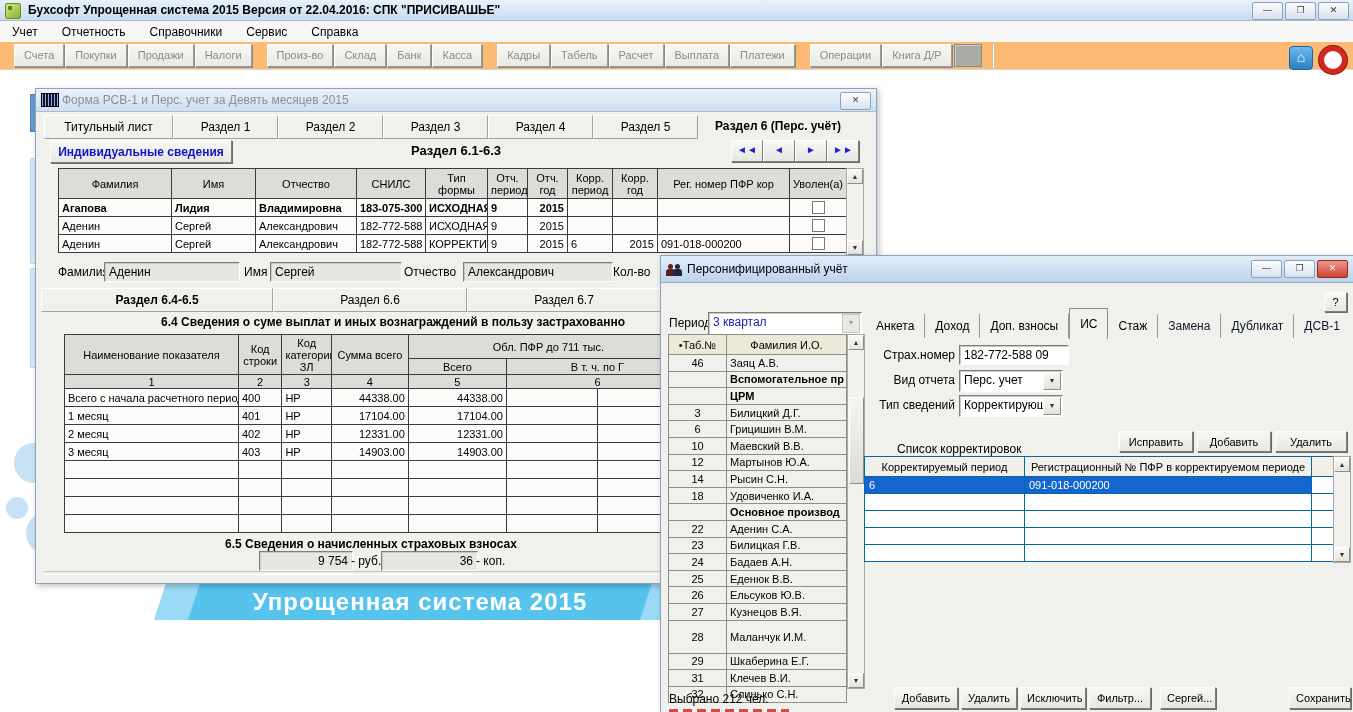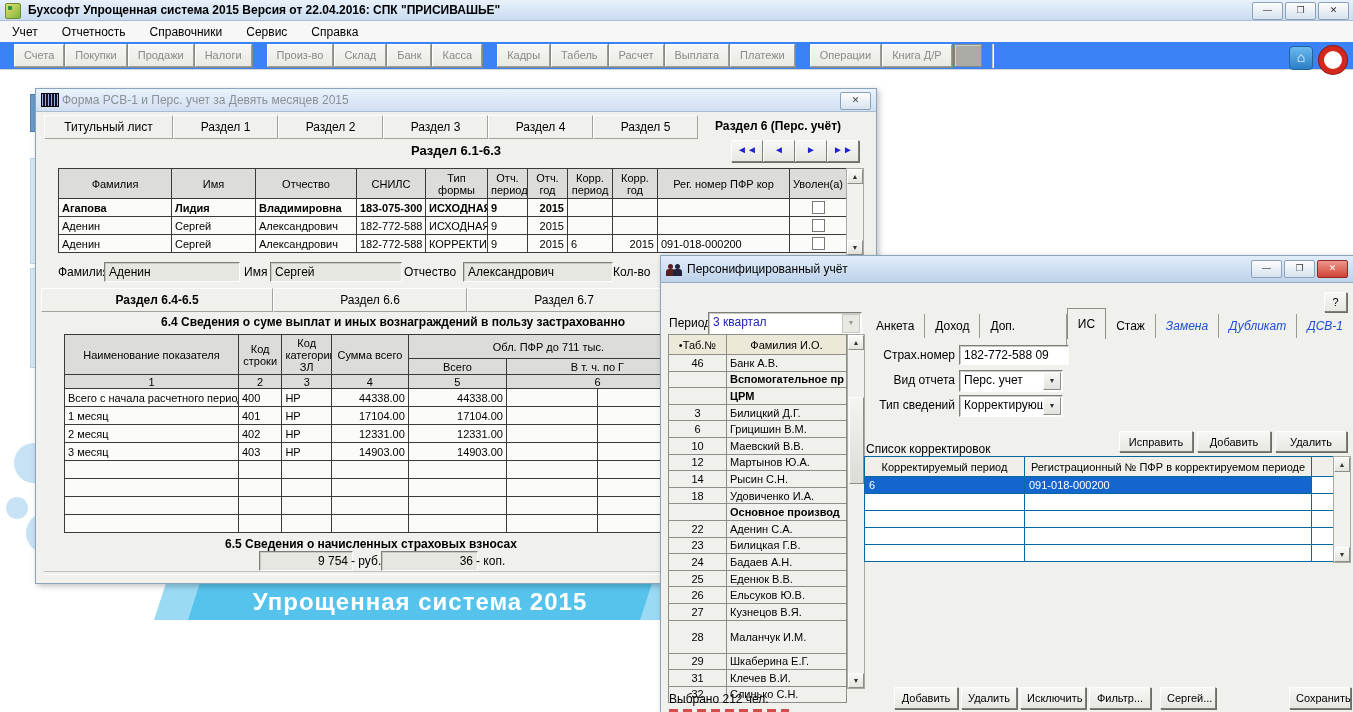--- a/index.html
+++ b/index.html
@@ -12,21 +12,21 @@
   .app-icon{left:5px;top:3px;width:14px;height:14px;border-radius:2px;
     background:linear-gradient(135deg,#e8e06a,#7db63f);border:1px solid #6a8c2e;}
   .app-icon i{position:absolute;left:2px;top:2px;width:4px;height:4px;background:#2e8c3a;border-radius:1px;}
   .app-title{left:28px;top:3px;font-weight:bold;font-size:12px;}
   .winbtns{top:2px;display:flex;gap:2px;}
   .winbtn{width:29px;height:16px;background:linear-gradient(#fdfdfd,#d7e2ee);
     border:1px solid #8ba1b8;border-radius:2px;text-align:center;line-height:14px;
     font-size:9px;color:#333;}
   .menubar{left:0;top:21px;width:1353px;height:21px;background:#f7f7f7;display:flex;align-items:center;}
   .menu-item{padding:0 12px;font-size:12px;}
-  .toolbar{left:0;top:42px;width:1353px;height:27px;background:#3b82f6;
+  .toolbar{left:0;top:42px;width:1353px;height:27px;background:#fdba74;
     border-bottom:1px solid #d7d7d2;display:flex;align-items:center;}
   .tb-group{display:flex;margin-left:14px;}
   .tb-btn{height:21px;line-height:21px;padding:0 9px;background:linear-gradient(#f6f6f3,#e9e9e4);
     border:1px solid #9d9d98;border-top-color:#fff;border-left-color:#fff;
     box-shadow:1px 1px 0 #8a8a85;color:#8a8a8a;font-size:11px;margin-right:1px;}
   .tb-blank{width:26px;height:21px;background:#ababa6;border:1px solid #8a8a85;
     box-shadow:inset 1px 1px 0 #cfcfca;margin-left:1px;}
   .tb-sep{width:1px;height:24px;background:#c5c5c0;border-right:1px solid #fff;margin-left:10px;}
   .tb-right{position:absolute;right:6px;top:46px;display:flex;gap:6px;}
   .home-ic{width:22px;height:22px;border-radius:4px;background:linear-gradient(#6cb9ec,#2a7fc6);
@@ -82,21 +82,21 @@
   .fld{height:18px;line-height:18px;font-size:12px;padding:0 4px;}
   
   .tbar2{height:26px;background:linear-gradient(#e2edfa,#bdd2ea);border-bottom:1px solid #96acc6;}
   .tbar2 .tb-title{top:6px;}
   .close-red{background:linear-gradient(#f0968d,#cf4335)!important;color:#fff!important;border-color:#8e2a20!important;}
   .pers-ic{left:5px;top:5px;width:16px;height:15px;}
   .pers-ic .p{position:absolute;bottom:0;}
   .pers-ic .p b{display:block;width:5px;height:5px;border-radius:50%;margin:0 auto;}
   .pers-ic .p i{display:block;width:9px;height:7px;border-radius:3px 3px 0 0;}
   .tab2{line-height:24px;padding:0 10px;font-size:12px;border-right:1px solid #9a9a95;}
-  .tab2.disabled{color:#1d4ed8;font-style:italic;}
+  .tab2.disabled{color:#0f172a;}
   .tab2.active{background:#f0f0ec;border:1px solid #8e8e89;border-bottom:none;height:30px;margin-top:-6px;
     line-height:30px;font-size:12px;position:relative;z-index:2;}
   .t2 td{border:1px solid #8e8e89;font-size:11px;padding:0 3px;overflow:hidden;white-space:nowrap;}
   .t2 .hdr td{background:#ece9d8;text-align:center;}
   .t2 td.n{text-align:center;}
   .t2 tr.grp td{font-weight:bold;}
   .t3 td{border:1px solid #0369a1;font-size:11px;padding:0 4px;overflow:hidden;white-space:nowrap;background:#fff;}
   .t3 .hdr td{background:#f0efe9;text-align:center;}
   .t3 tr.sel td{background:#1465cd;color:#fff;}
   .combo-arrow{position:absolute;right:1px;top:1px;bottom:1px;width:16px;text-align:center;
@@ -179,20 +179,21 @@
   <div class="abs" style="left:8px;top:26px;display:flex;">
     <div class="tab" style="width:127px;">Титульный лист</div>
     <div class="tab" style="width:103px;">Раздел 1</div>
     <div class="tab" style="width:103px;">Раздел 2</div>
     <div class="tab" style="width:103px;">Раздел 3</div>
     <div class="tab" style="width:103px;">Раздел 4</div>
     <div class="tab" style="width:103px;">Раздел 5</div>
     <div class="tab active" style="width:160px;border:none;background:transparent;">Раздел 6 (Перс. учёт)</div>
   </div>
 
+  <button class="abs btn blue-bold" style="left:14px;top:51px;width:182px;height:23px;font-size:12px;">Индивидуальные сведения</button>
   <div class="abs" style="left:330px;top:54px;width:180px;text-align:center;font-weight:bold;font-size:13px;">Раздел 6.1-6.3</div>
   <div class="abs" style="left:695px;top:51px;display:flex;">
     <div class="btn navbtn">◄◄</div>
     <div class="btn navbtn">◄</div>
     <div class="btn navbtn">►</div>
     <div class="btn navbtn">►►</div>
   </div>
 
   <table class="abs t1" style="left:22px;top:79px;width:788px;">
     <colgroup>
@@ -446,21 +447,21 @@
         <col style="width:58px">
         <col style="width:120px">
       </colgroup>
     <tbody>
         <tr class="hdr" style="height:20px;">
       <td>•Таб.№</td>
       <td>Фамилия И.О.</td>
     </tr>
     <tr style="height:16.6px;">
           <td class="n">46</td>
-          <td>Банк А.В.</td>
+          <td>Заяц А.В.</td>
         </tr>
     <tr style="height:16.6px;" class="grp">
           <td class="n"></td>
           <td>Вспомогательное пр</td>
         </tr>
     <tr style="height:16.6px;" class="grp">
           <td class="n"></td>
           <td>ЦРМ</td>
         </tr>
     <tr style="height:16.6px;">
@@ -548,21 +549,21 @@
   </div>
   <div class="abs lbl" style="left:208px;top:142px;width:86px;text-align:right;">Тип сведений</div>
   <div class="abs sunk" style="left:298px;top:139px;width:102px;height:20px;">
     <div class="fld">Корректирующа</div>
     <div class="combo-arrow">▼</div>
   </div>
 
   <button class="abs btn" style="left:458px;top:175px;width:74px;height:21px;">Исправить</button>
   <button class="abs btn" style="left:536px;top:175px;width:74px;height:21px;">Добавить</button>
   <button class="abs btn" style="left:614px;top:175px;width:72px;height:21px;">Удалить</button>
-  <div class="abs" style="left:205px;top:186px;font-size:12px;">Список корректировок</div>
+  <div class="abs" style="left:205px;top:186px;font-size:12px;padding-left:31px;">Список корректировок</div>
 
   <table class="abs t3" style="left:203px;top:200px;width:469px;">
     <colgroup>
         <col style="width:160px">
         <col style="width:287px">
         <col style="width:22px">
       </colgroup>
     <tbody>
         <tr class="hdr" style="height:20px;">
       <td>Корректируемый период</td>

